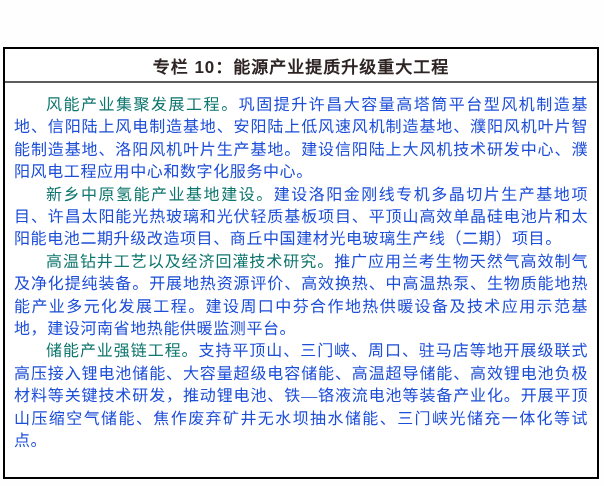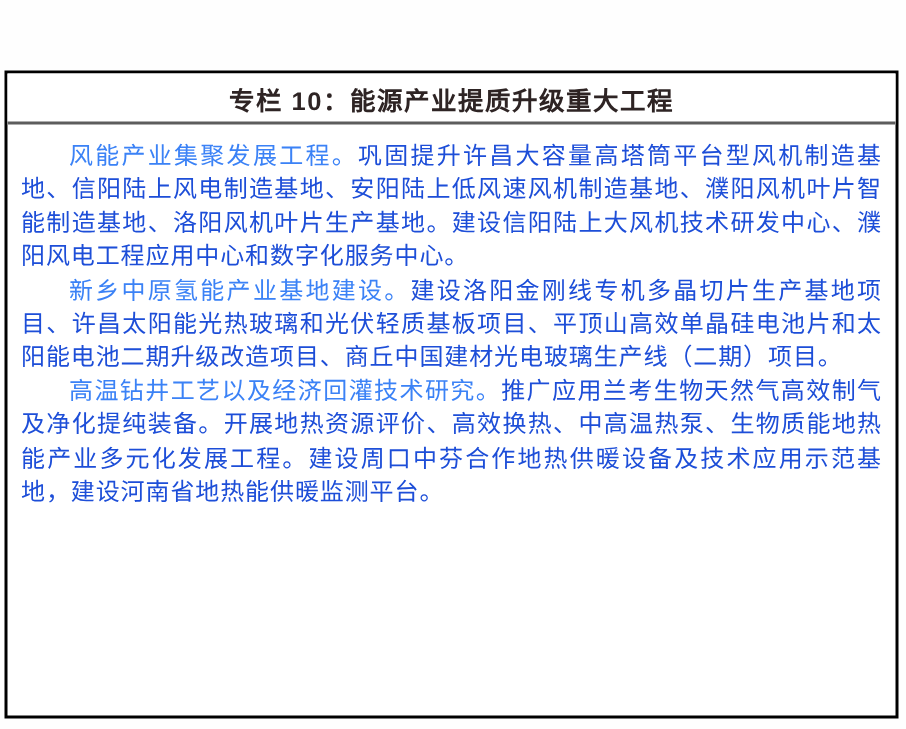--- a/index.html
+++ b/index.html
@@ -49,33 +49,34 @@
     line-height: 22.4px;
     letter-spacing: 0.6px;
     text-align: justify;
     text-justify: inter-ideograph;
   }
   .para {
     margin: 0;
     text-indent: 2em;
   }
   .para-lead {
-    color: #3b82f6;
+    color: #0f766e;
   }
   .para-body {
     color: #1d4ed8;
   }
 </style>
 </head>
 <body>
 
 <div class="page">
   <div class="panel">
     <div class="panel-header">
       <span class="panel-title">专栏 10：能源产业提质升级重大工程</span>
     </div>
     <div class="panel-body">
       <p class="para"><span class="para-lead">风能产业集聚发展工程。</span><span class="para-body">巩固提升许昌大容量高塔筒平台型风机制造基地、信阳陆上风电制造基地、安阳陆上低风速风机制造基地、濮阳风机叶片智能制造基地、洛阳风机叶片生产基地。建设信阳陆上大风机技术研发中心、濮阳风电工程应用中心和数字化服务中心。</span></p>
       <p class="para"><span class="para-lead">新乡中原氢能产业基地建设。</span><span class="para-body">建设洛阳金刚线专机多晶切片生产基地项目、许昌太阳能光热玻璃和光伏轻质基板项目、平顶山高效单晶硅电池片和太阳能电池二期升级改造项目、商丘中国建材光电玻璃生产线（二期）项目。</span></p>
       <p class="para"><span class="para-lead">高温钻井工艺以及经济回灌技术研究。</span><span class="para-body">推广应用兰考生物天然气高效制气及净化提纯装备。开展地热资源评价、高效换热、中高温热泵、生物质能地热能产业多元化发展工程。建设周口中芬合作地热供暖设备及技术应用示范基地，建设河南省地热能供暖监测平台。</span></p>
+      <p class="para"><span class="para-lead">储能产业强链工程。</span><span class="para-body">支持平顶山、三门峡、周口、驻马店等地开展级联式高压接入锂电池储能、大容量超级电容储能、高温超导储能、高效锂电池负极材料等关键技术研发，推动锂电池、铁—铬液流电池等装备产业化。开展平顶山压缩空气储能、焦作废弃矿井无水坝抽水储能、三门峡光储充一体化等试点。</span></p>
     </div>
   </div>
 </div>
 
 </body></html>

